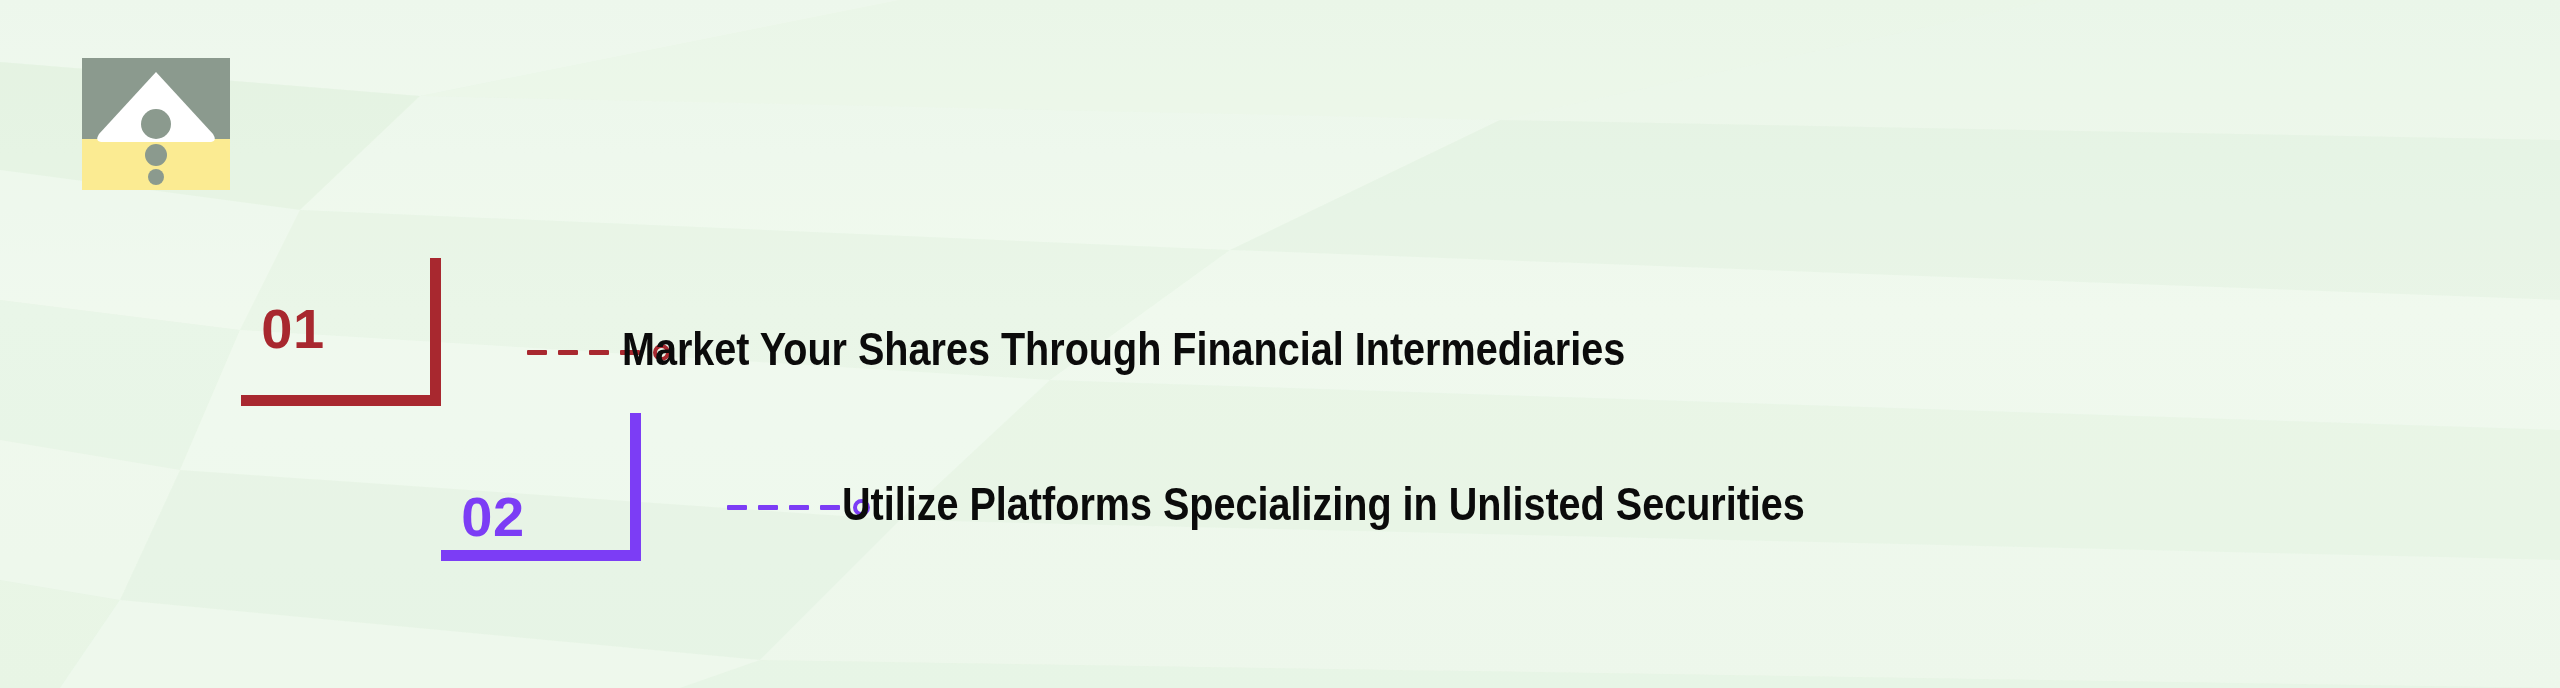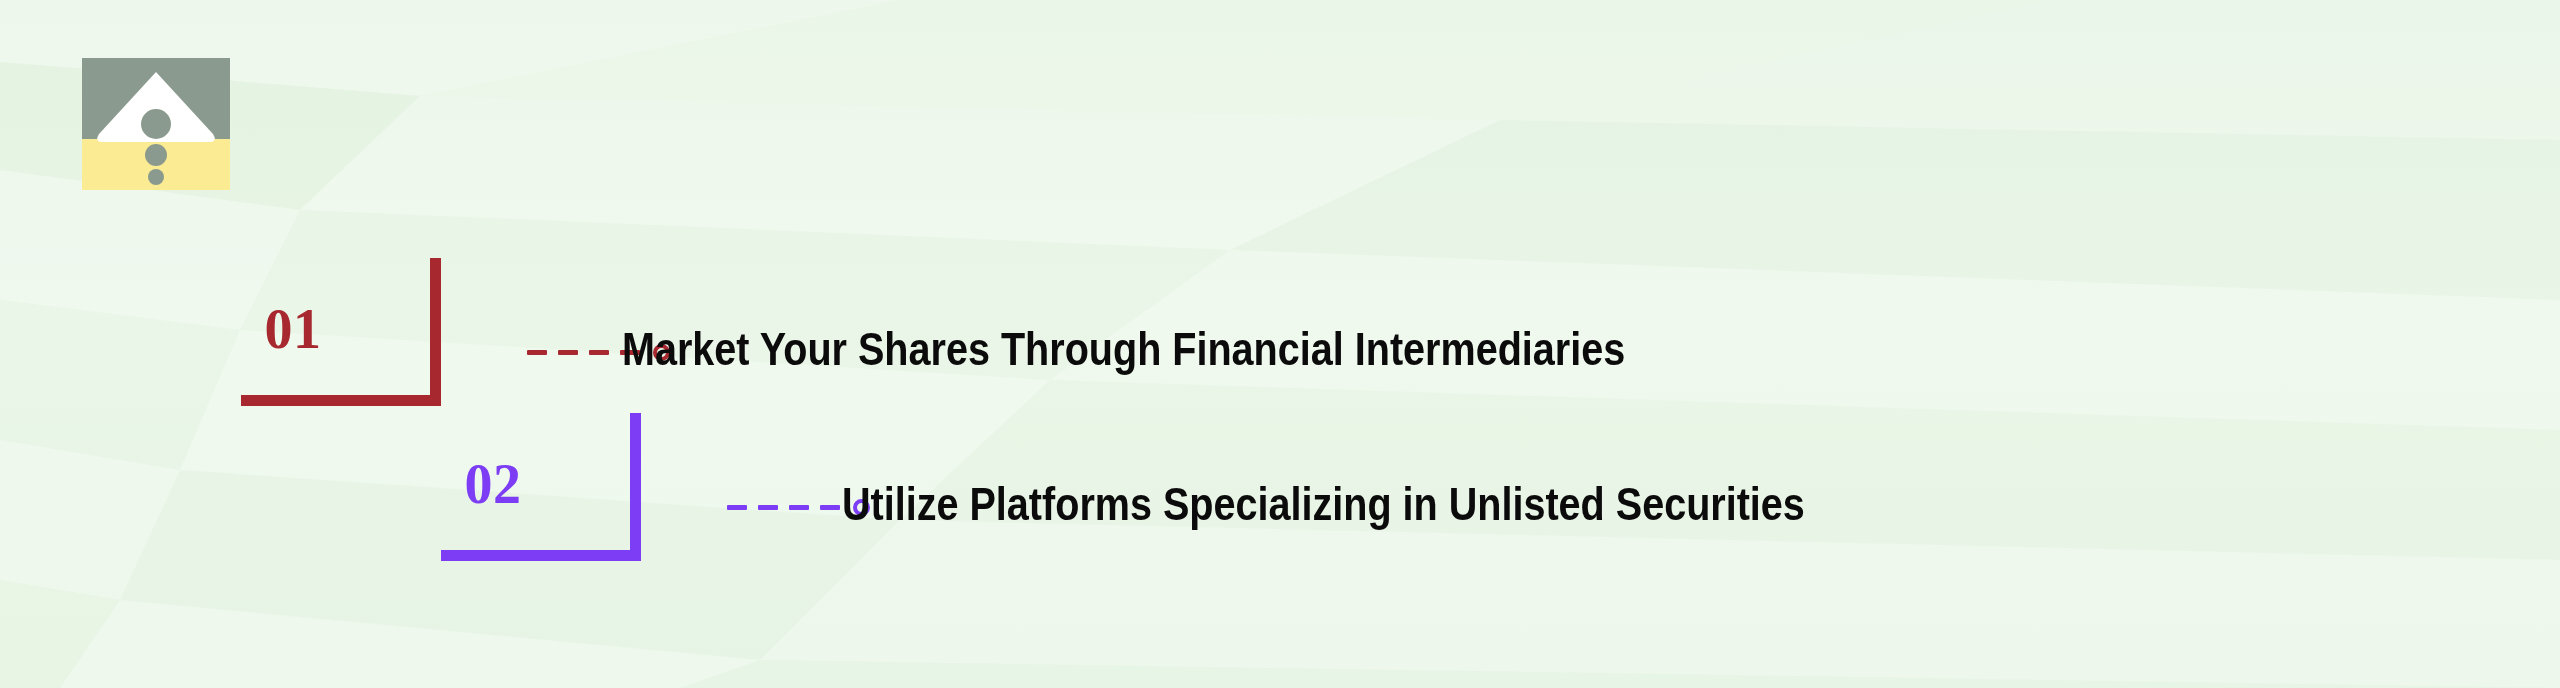--- a/index.html
+++ b/index.html
@@ -106,21 +106,21 @@
     bottom: 0;
     width: 200px;
     height: 11px;
   }
   .num {
     position: absolute;
     left: -92px;
     top: 43px;
     width: 96px;
     text-align: center;
-    font-family: Liberation Serif, serif;
+    font-family: Liberation Sans, sans-serif;
     font-weight: 700;
     font-size: 56px;
     line-height: 1;
     letter-spacing: 0.5px;
   }
   .connector {
     position: absolute;
     display: flex;
     align-items: center;
     gap: 11px;
@@ -224,21 +224,21 @@
       <span class="ring" style="border-color: rgb(168, 40, 47);"></span>
     </div>
     <div class="item-text" style="color: rgb(11, 11, 11);">Market Your Shares Through Financial Intermediaries</div>
   </div>
 
   <div class="item" id="item-02">
     <div class="bracket">
       <div class="v-bar" style="background: rgb(124, 61, 245);"></div>
       <div class="h-bar" style="background: rgb(124, 61, 245);"></div>
     </div>
-    <div class="num" style="color: rgb(124, 61, 245);">02</div>
+    <div class="num" style="color: rgb(124, 61, 245); margin-top: 33px;">02</div>
     <div class="connector">
       <span class="dash" style="background: rgb(124, 61, 245);"></span>
       <span class="dash" style="background: rgb(124, 61, 245);"></span>
       <span class="dash" style="background: rgb(124, 61, 245);"></span>
       <span class="dash" style="background: rgb(124, 61, 245);"></span>
       <span class="ring" style="border-color: rgb(124, 61, 245);"></span>
     </div>
     <div class="item-text" style="color: rgb(11, 11, 11);">Utilize Platforms Specializing in Unlisted Securities</div>
   </div>
 

